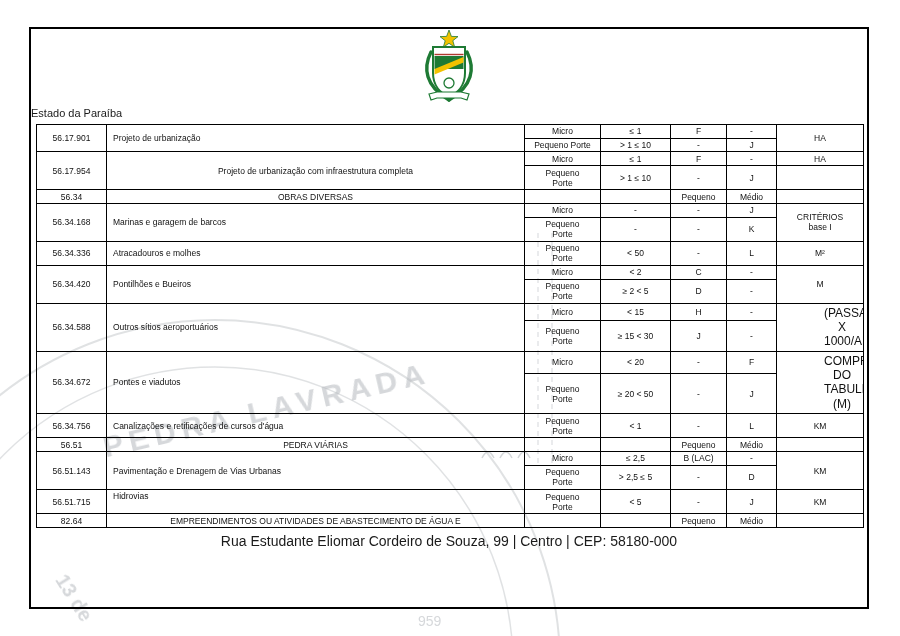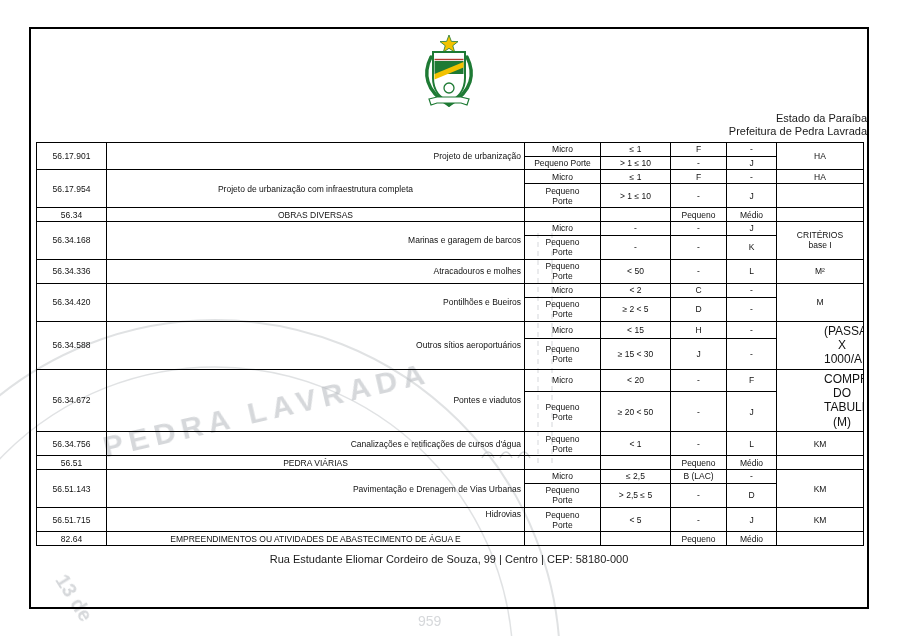--- a/index.html
+++ b/index.html
@@ -16,21 +16,21 @@
     position:absolute; left:0; top:0; width:900px; height:636px;
     z-index:0; pointer-events:none;
   }
   
   .page-frame {
     position:absolute; left:29px; top:27px; width:840px; height:582px;
     border:2px solid #000;
     z-index:1;
   }
   
-  .doc-header { text-align:right; padding-top:5px; position:relative; }
+  .doc-header { text-align:left; position:relative; }
   .coat { display:block; margin:0 auto; }
   .org-line { font-size:11px; line-height:13px; color:#1a1a1a; }
   
   table.cls {
     border-collapse:collapse;
     table-layout:fixed;
     width:calc(100% - 10px);
     margin:4px 5px 8px 5px;
     height:404px;
     font-size:8.5px;
@@ -38,26 +38,26 @@
   table.cls td {
     border:1px solid var(--table_border, #000);
     text-align:center;
     vertical-align:middle;
     padding:1px 3px;
     line-height:1.18;
     white-space:pre-line;
     overflow:hidden;
   }
   table.cls td.b { font-weight:normal; }
-  table.cls td.al-left { text-align:right; padding-left:6px; }
+  table.cls td.al-left { text-align:left; padding-left:6px; }
   table.cls td.small { font-size:12px;padding-left:47px; }
   table.cls td.vt { vertical-align:top; }
   
   .doc-footer { text-align:center; margin-top:3px; }
-  .doc-footer .f-line { font-size:11px; line-height:11.5px; color:#1a1a1a; }
+  .doc-footer .f-line { font-size:14px; line-height:11.5px; color:#1a1a1a; }
 </style>
 </head>
 <body>
 
 <svg class="watermark" width="900" height="636" viewBox="0 0 900 636">
   <g stroke="#9aa0a6" fill="none" opacity="0.30">
     <circle cx="215" cy="665" r="345" stroke-width="2"></circle>
     <circle cx="215" cy="665" r="298" stroke-width="1.5"></circle>
   </g>
   <g fill="#b4b8bd" opacity="0.55" font-family="Liberation Sans, sans-serif" font-weight="bold">
@@ -81,21 +81,20 @@
       <path d="M11,23 C3,39 5,57 29,71" fill="none" stroke="var(--logo_green,#1e7a34)" stroke-width="3.4" stroke-linecap="round"></path>
       <path d="M47,23 C55,39 53,57 29,71" fill="none" stroke="var(--logo_green,#1e7a34)" stroke-width="3.4" stroke-linecap="round"></path>
       <path d="M13,18 h32 v26 c0,14 -8,20 -16,24 c-8,-4 -16,-10 -16,-24 z" fill="#ffffff" stroke="var(--logo_green,#1e7a34)" stroke-width="2"></path>
       <rect x="14.5" y="27" width="29" height="13" fill="var(--logo_green,#1e7a34)"></rect>
       <polygon points="14.5,40 43.5,28 43.5,33.5 14.5,45.5" fill="var(--logo_gold,#f2c200)"></polygon>
       <line x1="14.5" y1="25.5" x2="43.5" y2="25.5" stroke="var(--logo_red,#b03a2e)" stroke-width="1.4"></line>
       <circle cx="29" cy="54" r="5" fill="#ffffff" stroke="var(--logo_green,#1e7a34)" stroke-width="1.3"></circle>
       <path d="M9,65 l8,-2 h24 l8,2 l-2,6 l-6,-2 h-24 l-6,2 z" fill="#ffffff" stroke="var(--logo_green,#1e7a34)" stroke-width="1.2"></path>
     </svg>
     <div class="org-line">Estado da Paraíba</div>
-    <div class="org-line">Prefeitura de Pedra Lavrada</div>
   </div>
 
   <table class="cls">
     <colgroup>
       <col style="width:70px">
         <col style="width:418px">
         <col style="width:76px">
       <col style="width:70px">
         <col style="width:56px">
         <col style="width:50px">

